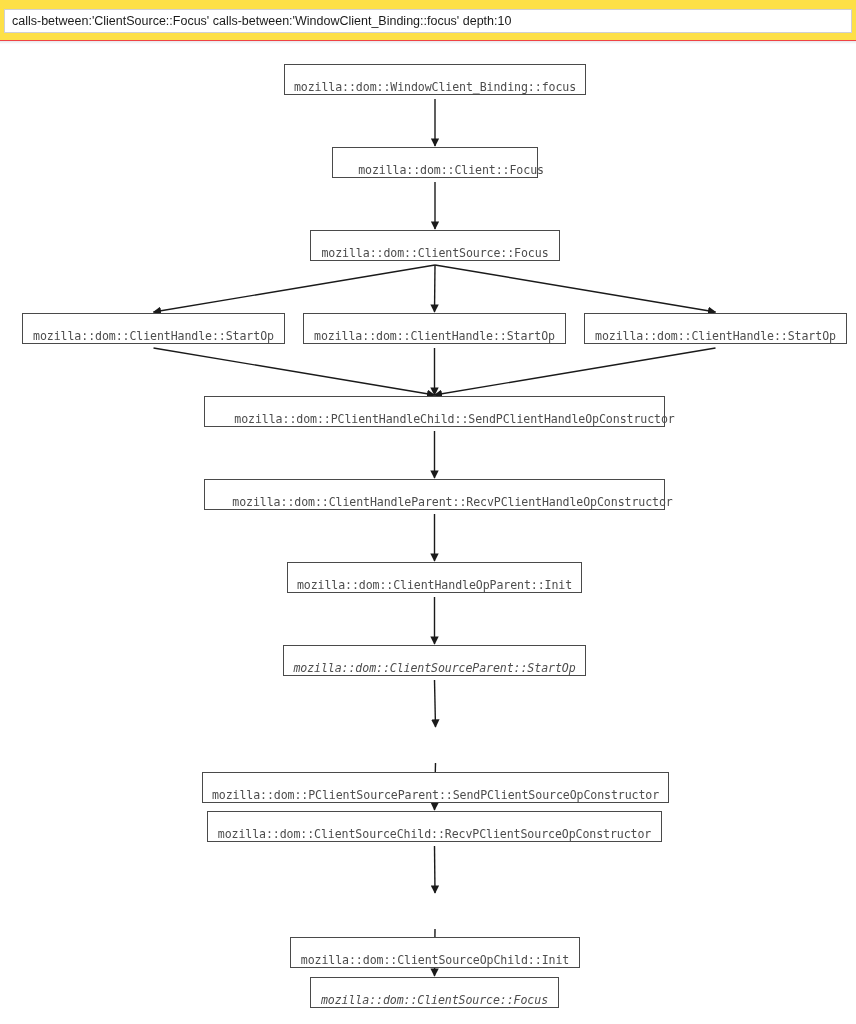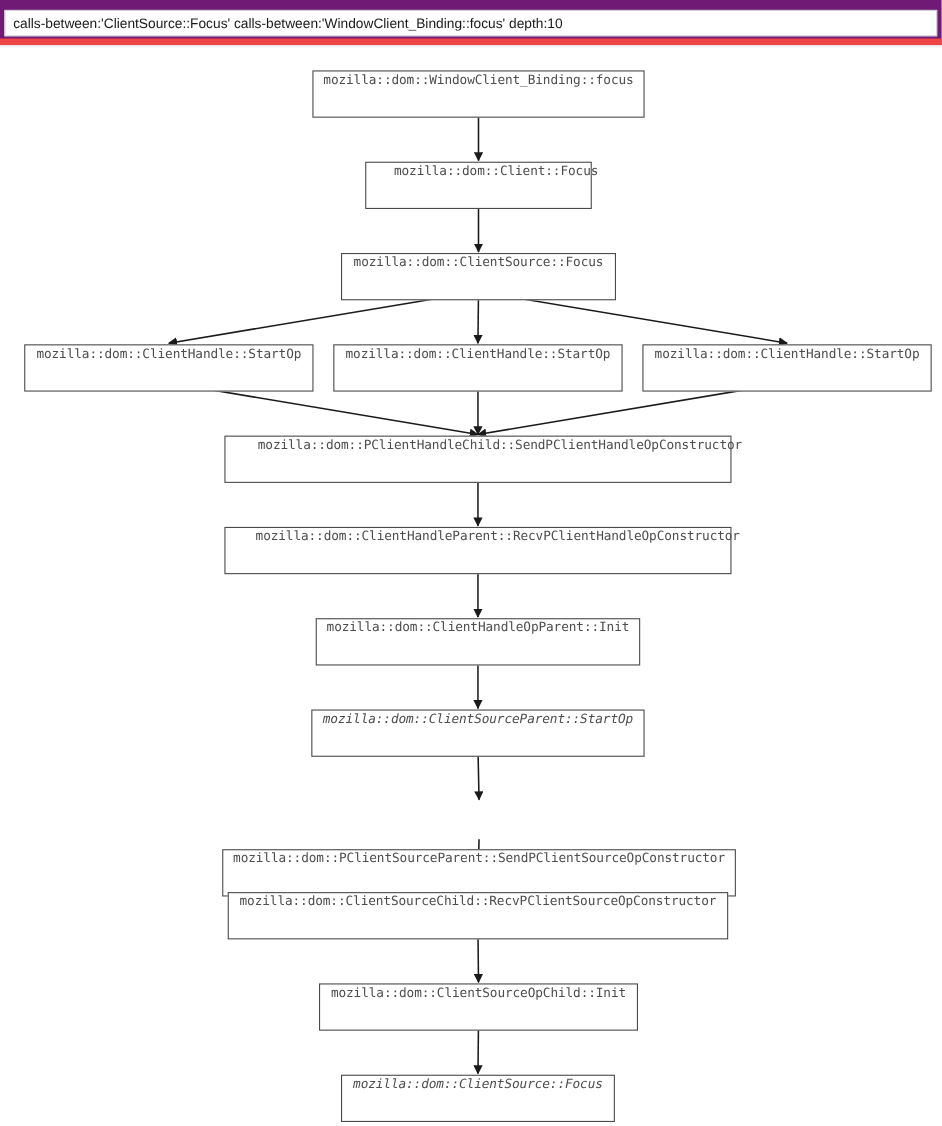--- a/index.html
+++ b/index.html
@@ -12,23 +12,23 @@
     overflow: hidden;
     font-family: "Liberation Sans", sans-serif;
   }
 
   
   #search-header {
     position: absolute;
     left: 0; top: 0;
     width: 856px;
     height: 41px;
-    background: #701a75;
+    background: #fde047;
     box-sizing: border-box;
-    border-bottom: 6px solid #ef4444;
+    border-bottom: 1px solid #ef4444;
   }
   #search-box-wrap {
     position: absolute;
     left: 4px;
     top: 9px;
     width: 848px;
     height: 24px;
     background: #ffffff;
     border: 1px solid #cfcfd4;
     box-sizing: border-box;
@@ -71,23 +71,23 @@
     left: 0;
     top: 0;
   }
 
   .graph-node {
     position: absolute;
     box-sizing: border-box;
     background: #ffffff;
     border: 1.4px solid #4a4a4a;
     display: flex;
-    align-items: flex-start;
+    align-items: flex-end;
     justify-content: center;
-    height: 43px;
+    height: 31px;
   }
   .graph-node-label {
     font-family: "DejaVu Sans Mono", "Liberation Mono", monospace;
     font-size: 11.6px;
     letter-spacing: -0.1px;
     color: #4d4d4d;
     white-space: nowrap;
     user-select: none;
   }
 </style>
@@ -156,20 +156,20 @@
       </div>
       <div class="graph-node" style="left: 283px; top: 601px; width: 303px; font-style: italic;">
         <span class="graph-node-label">mozilla::dom::ClientSourceParent::StartOp</span>
       </div>
       <div class="graph-node" style="left: 202px; top: 684px; width: 467px; margin-top: 44px;">
         <span class="graph-node-label">mozilla::dom::PClientSourceParent::SendPClientSourceOpConstructor</span>
       </div>
       <div class="graph-node" style="left: 207px; top: 767px; width: 455px;">
         <span class="graph-node-label">mozilla::dom::ClientSourceChild::RecvPClientSourceOpConstructor</span>
       </div>
-      <div class="graph-node" style="left: 290px; top: 850px; width: 290px;">
+      <div class="graph-node" style="left: 290px; top: 893px; width: 290px;">
         <span class="graph-node-label">mozilla::dom::ClientSourceOpChild::Init</span>
       </div>
       <div class="graph-node" style="left: 310px; top: 933px; width: 249px; font-style: italic;">
         <span class="graph-node-label">mozilla::dom::ClientSource::Focus</span>
       </div>
     </div>
 </div>
 
 </body></html>

